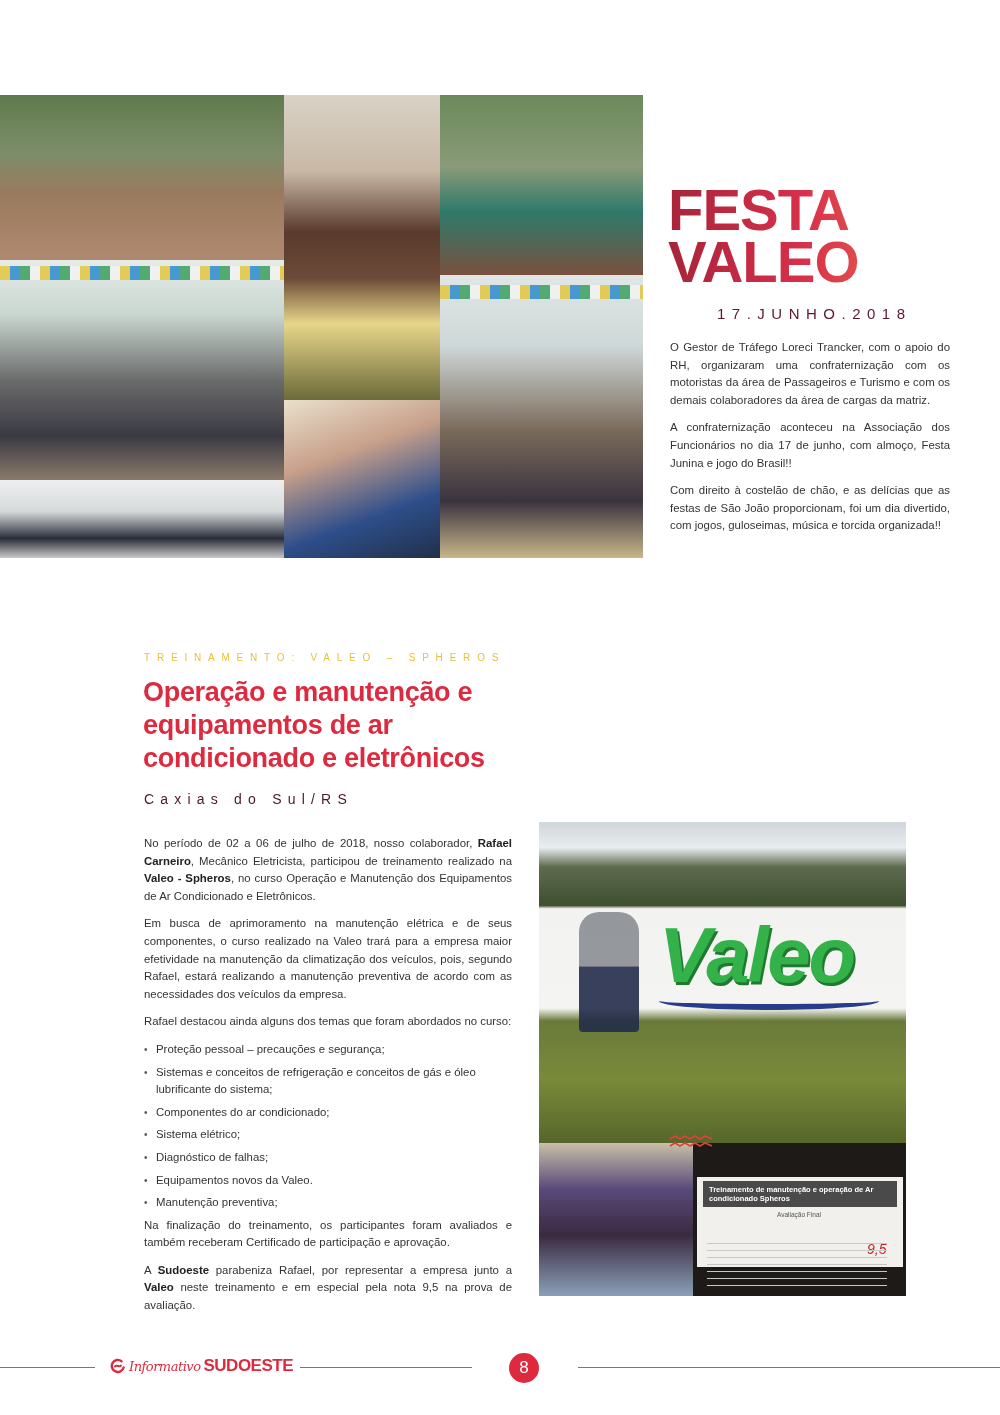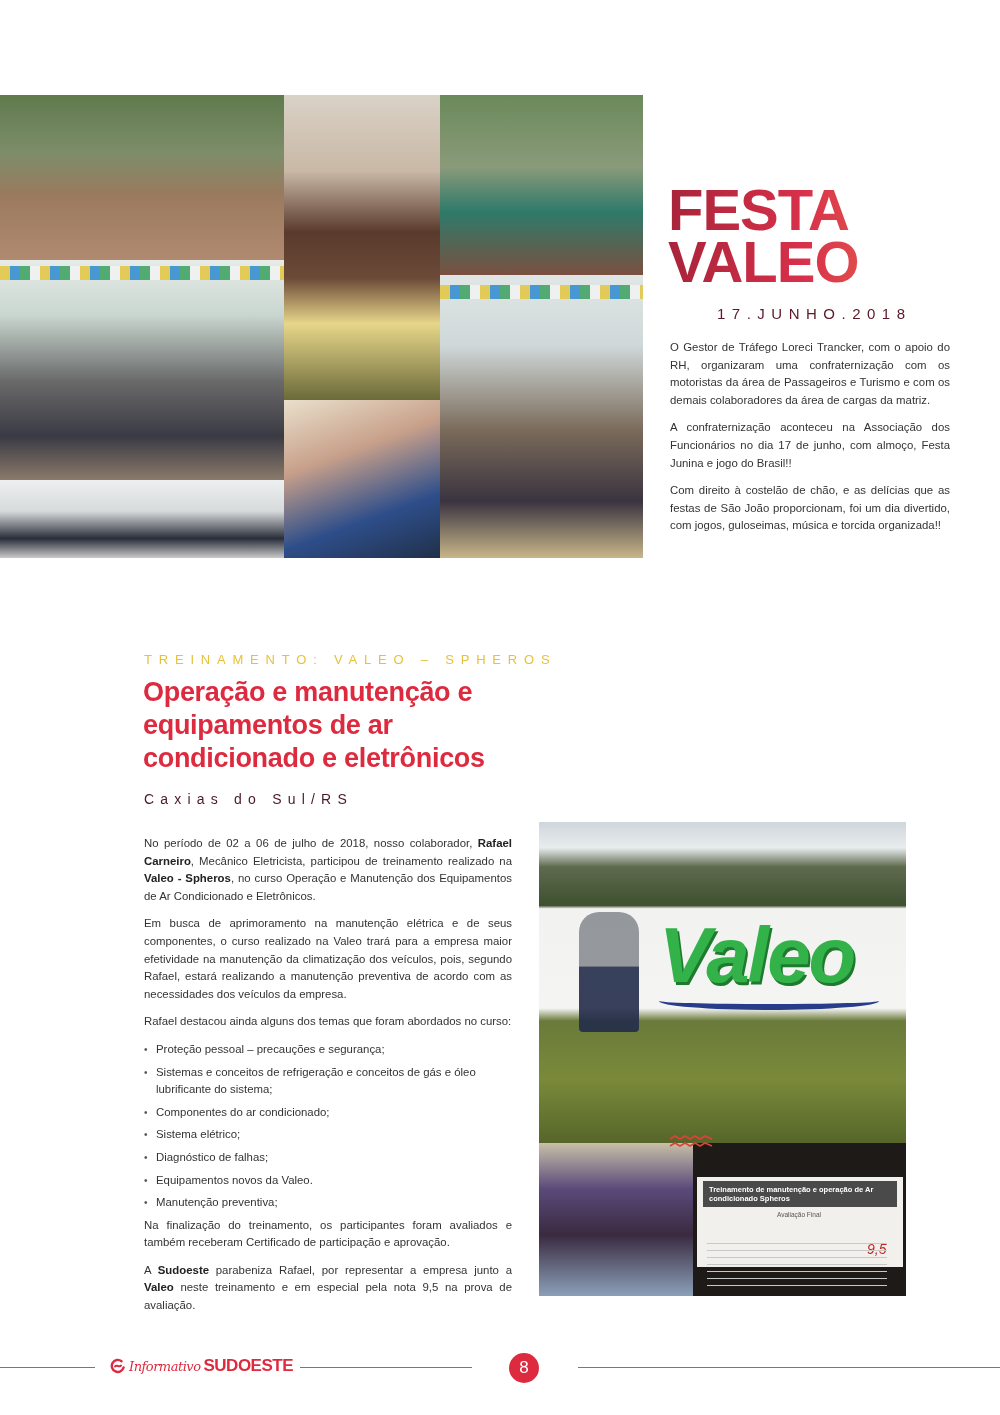--- a/index.html
+++ b/index.html
@@ -18,21 +18,21 @@
   .flags { position: absolute; left: 0; right: 0; height: 14px; background: repeating-linear-gradient(90deg, #e4c640 0 10px, #2c8ad0 10px 20px, #3aa060 20px 30px, #f2f2f2 30px 40px); opacity: 0.85; }
 
   
   .festa-title { position: absolute; left: 668px; top: 184px; width: 300px; font-family: "Liberation Sans", sans-serif; font-weight: bold; font-size: 58px; line-height: 52px; letter-spacing: -1px;
     background: linear-gradient(90deg, #a8243a 0%, #d8304a 45%, #f08050 100%); -webkit-background-clip: text; background-clip: text; color: transparent; }
   .festa-date { position: absolute; left: 670px; top: 305px; font-size: 15px; letter-spacing: 6.5px; color: #5a1a28; margin-left: 47px; }
   .festa-body { position: absolute; left: 670px; top: 339px; width: 280px; font-size: 11.4px; line-height: 17.6px; color: #333; text-align: justify; }
   .festa-body p { margin-bottom: 10px; }
 
   
-  .kicker { position: absolute; left: 144px; top: 652px; font-size: 13px; letter-spacing: 6.8px; color: #e8c13a; white-space: nowrap; }
+  .kicker { position: absolute; left: 144px; top: 652px; font-size: 10px; letter-spacing: 6.8px; color: #e8c13a; white-space: nowrap; }
   .headline { position: absolute; left: 143px; top: 676px; width: 420px; font-weight: bold; font-size: 27px; line-height: 33px; color: #dd2a3f; letter-spacing: -0.3px; }
   .location { position: absolute; left: 144px; top: 791px; font-size: 14px; letter-spacing: 6.2px; color: #4a1a24; white-space: nowrap; }
 
   .article { position: absolute; left: 144px; top: 835px; width: 368px; font-size: 11.4px; line-height: 17.6px; color: #333; text-align: justify; }
   .article p { margin-bottom: 10px; }
   .article b { color: #222; }
   .article ul { list-style: none; margin-bottom: 4px; text-align: left; }
   .article li { position: relative; padding-left: 12px; margin-bottom: 5px; }
   .article li::before { content: "•"; position: absolute; left: 0; top: 0; color: #555; font-size: 10px; }
 

